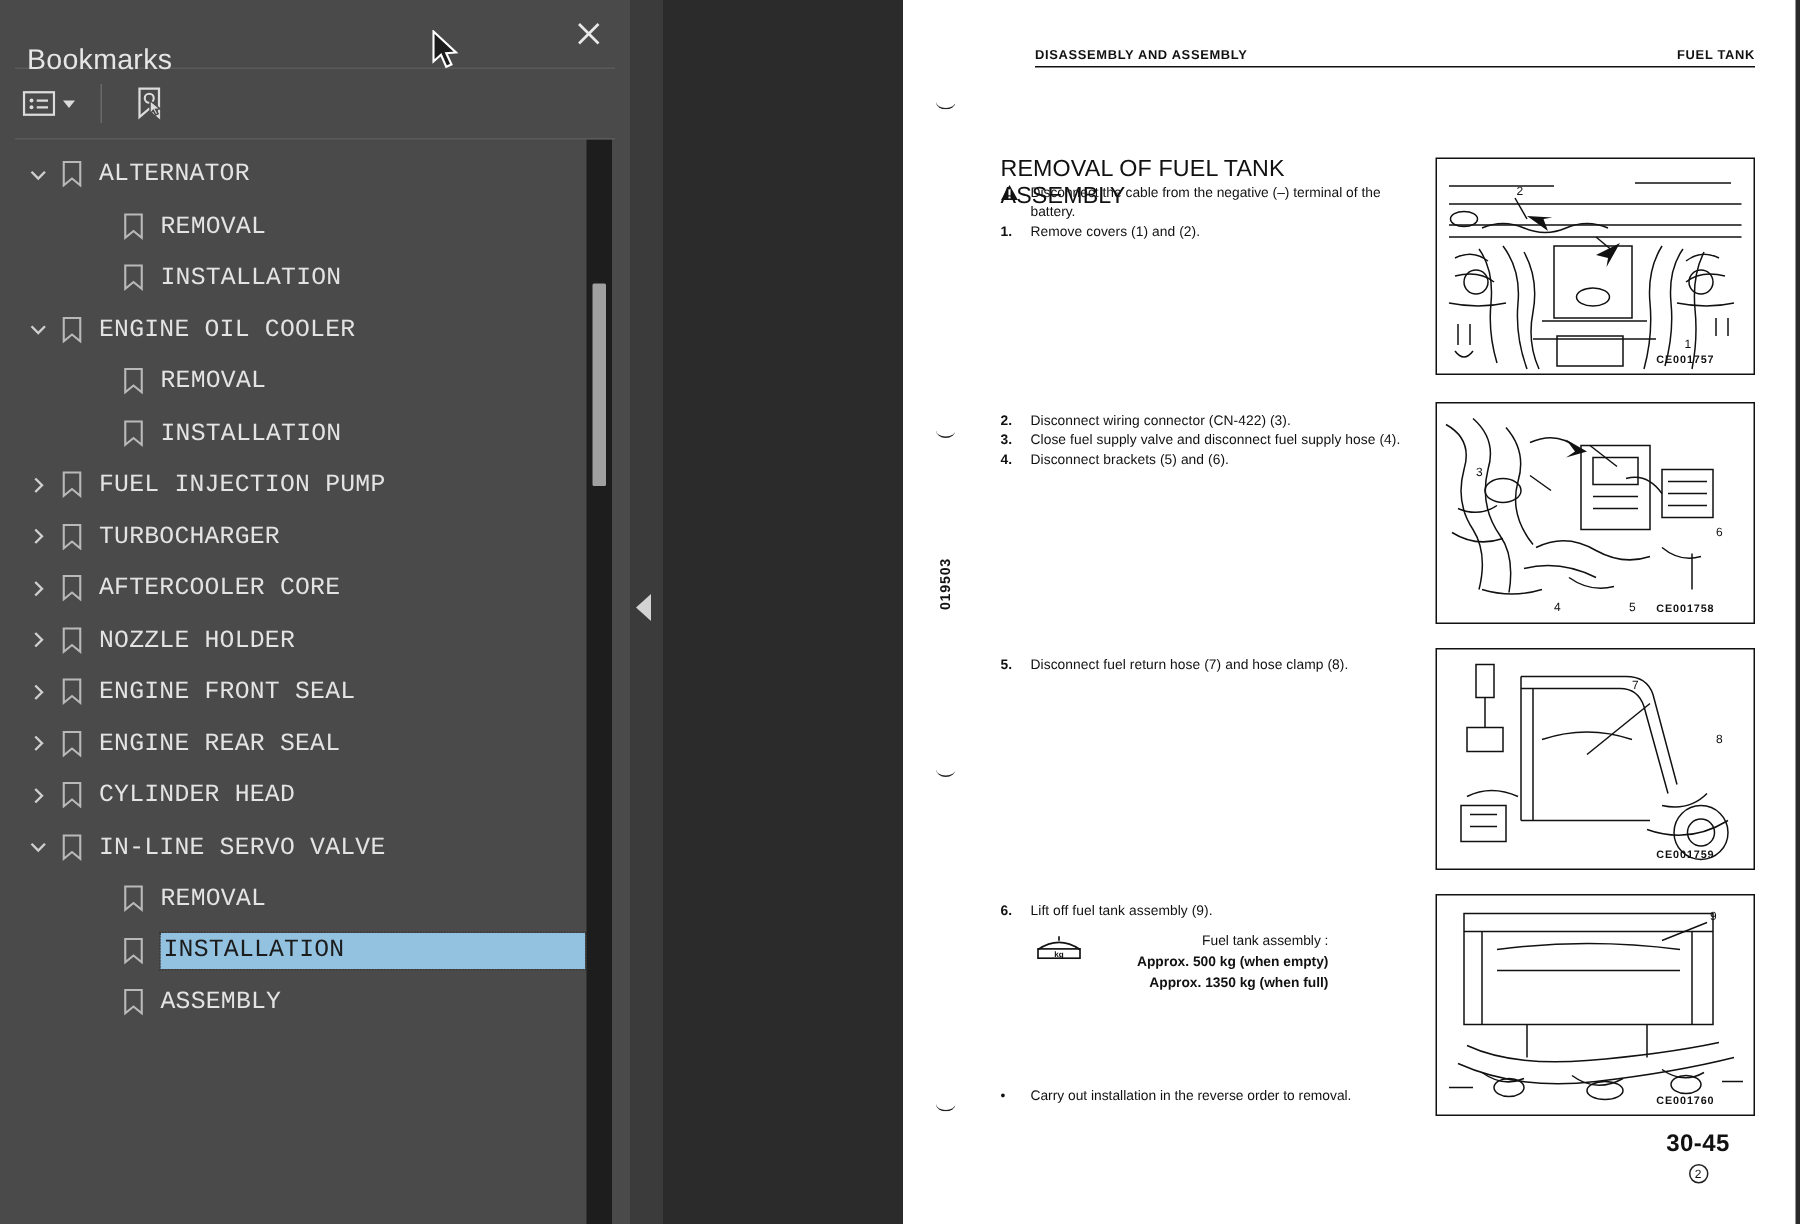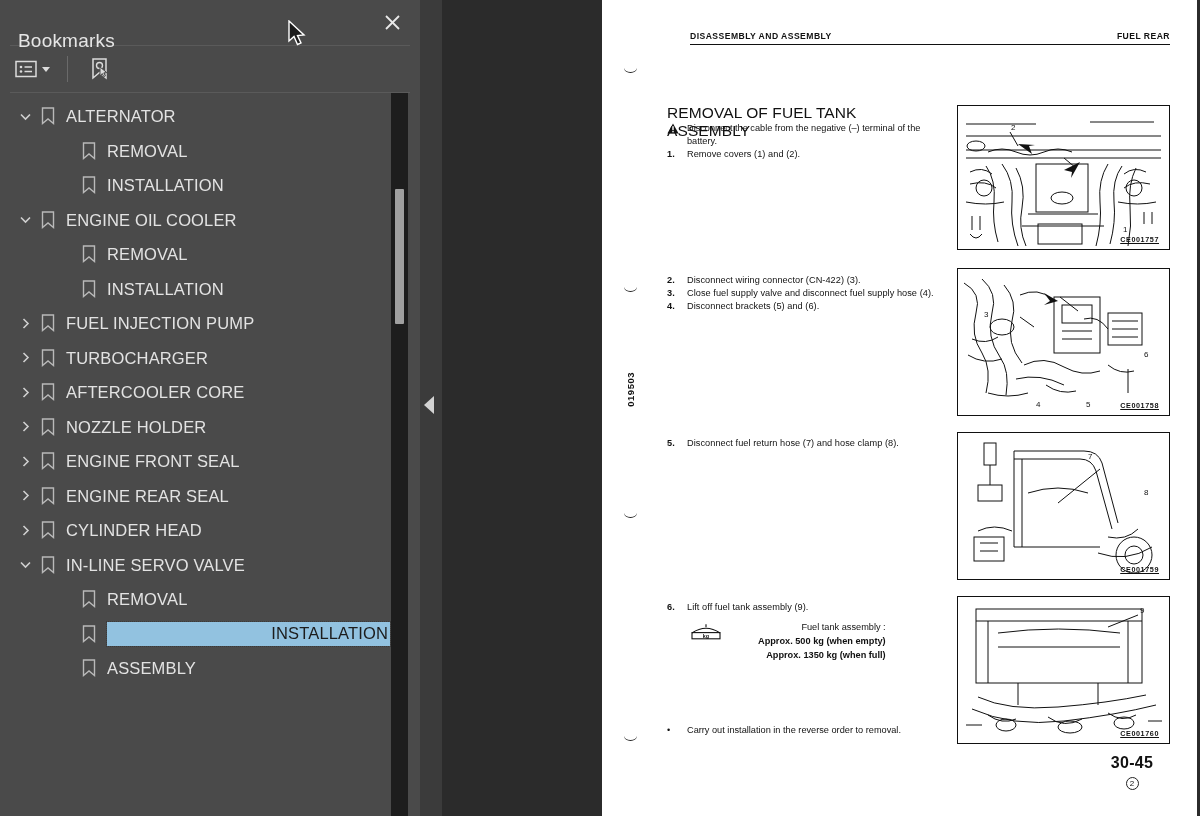--- a/index.html
+++ b/index.html
@@ -66,33 +66,33 @@
   }
   .tree-row {
     display: flex; align-items: center;
     height: 34.5px;
     padding-left: 14px;
     color: #e3e3e3;
     font-size: 16.5px;
     letter-spacing: .15px;
     white-space: nowrap;
   }
-  .tree-row.child { padding-left: 55px; text-align: right; }
+  .tree-row.child { padding-left: 55px; }
   .twisty {
     width: 22px; height: 22px; flex: 0 0 22px;
     display: flex; align-items: center; justify-content: center;
     color: #cfcfcf;
   }
   .twisty.spacer { visibility: hidden; }
   .bm-icon {
     width: 24px; flex: 0 0 24px; display: flex;
     align-items: center; justify-content: center;
     color: #b9b9b9; margin-right: 6px;
   }
-  .tree-label { line-height: 1; }
+  .tree-label { line-height: 1; font-family: Liberation Mono, monospace; }
   .tree-row.selected .tree-label {
     background: #92c2e0;
     color: #1c1c1c;
     outline: 1px dotted #3a3a3a;
     padding: 3px 2px 4px 2px;
     flex: 1 1 auto;
     margin-right: 2px;
   }
   
   .sb-track {
@@ -184,22 +184,22 @@
   .spec-text .b { font-weight: bold; padding-left: 24px; display: block; }
 
   .bullet-row { display: flex; font-size: 9.2px; line-height: 1.42; }
   .bullet-row .num { width: 20px; flex: 0 0 20px; }
 
   .fig {
     position: absolute; right: 27px; width: 213px;
     border: 1.3px solid #111; background: #fff; overflow: hidden;
   }
   .fig-cap {
-    position: absolute; right: 10px; bottom: 5px;
-    font-size: 7.2px; font-weight: bold; letter-spacing: .6px; text-decoration: underline;
+    position: absolute; right: 26px; bottom: 5px;
+    font-size: 7.2px; font-weight: bold; letter-spacing: .6px;
   }
   .pg-num {
     position: absolute; right: 30px; bottom: 26px;
     text-align: center; width: 70px;
   }
   .pg-num .n { font-size: 16px; font-weight: bold; letter-spacing: .3px; }
   .pg-num .c {
     font-size: 8px; display: inline-block;
     border: 1px solid #222; border-radius: 50%;
     width: 13px; height: 13px; line-height: 11px; margin-top: 2px;
@@ -452,21 +452,21 @@
 
   <div id="divider">
     <div id="collapse-handle"></div>
   </div>
 
   <div id="viewer">
     <div id="page">
 
       <div class="pg-header">
         <span>DISASSEMBLY AND ASSEMBLY</span>
-        <span>FUEL REAR</span>
+        <span>FUEL TANK</span>
       </div>
 
       <div class="side-code">019503</div>
 
       <div class="crop-mark" style="top:68px"></div>
       <div class="crop-mark" style="top:287px"></div>
       <div class="crop-mark" style="top:513px"></div>
       <div class="crop-mark" style="top:736px"></div>
 
       <div class="col-text">

